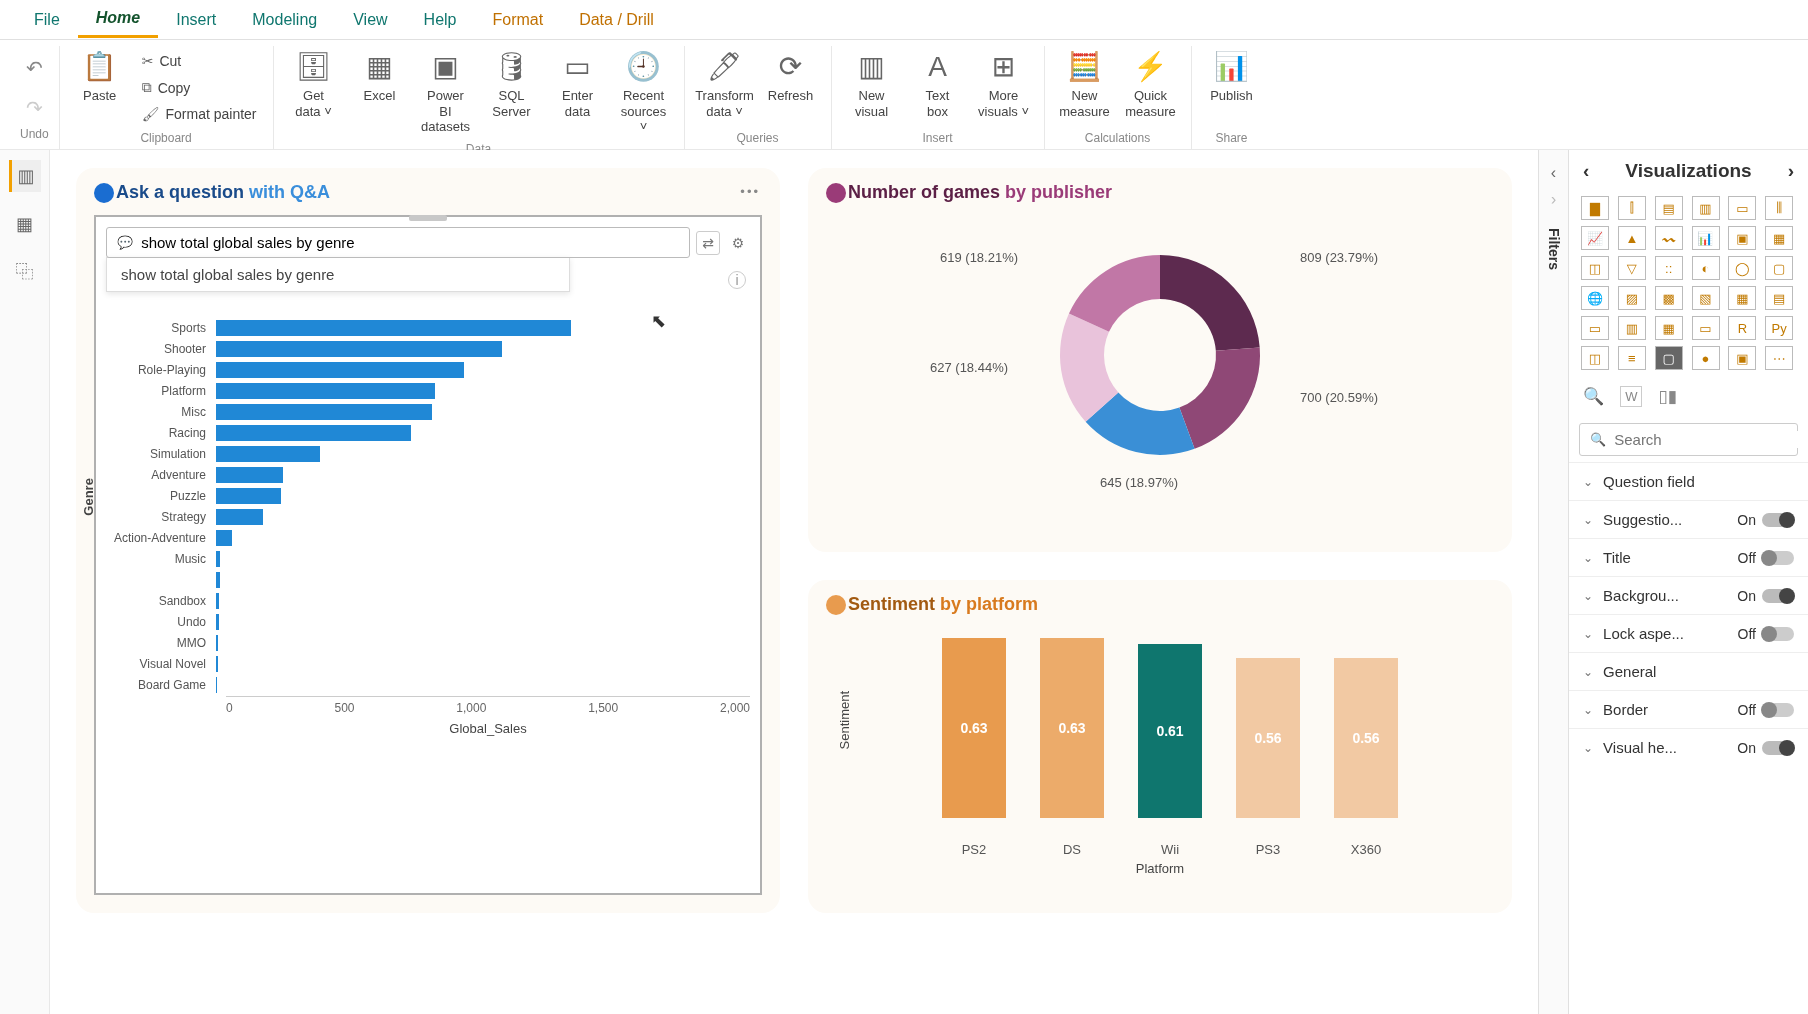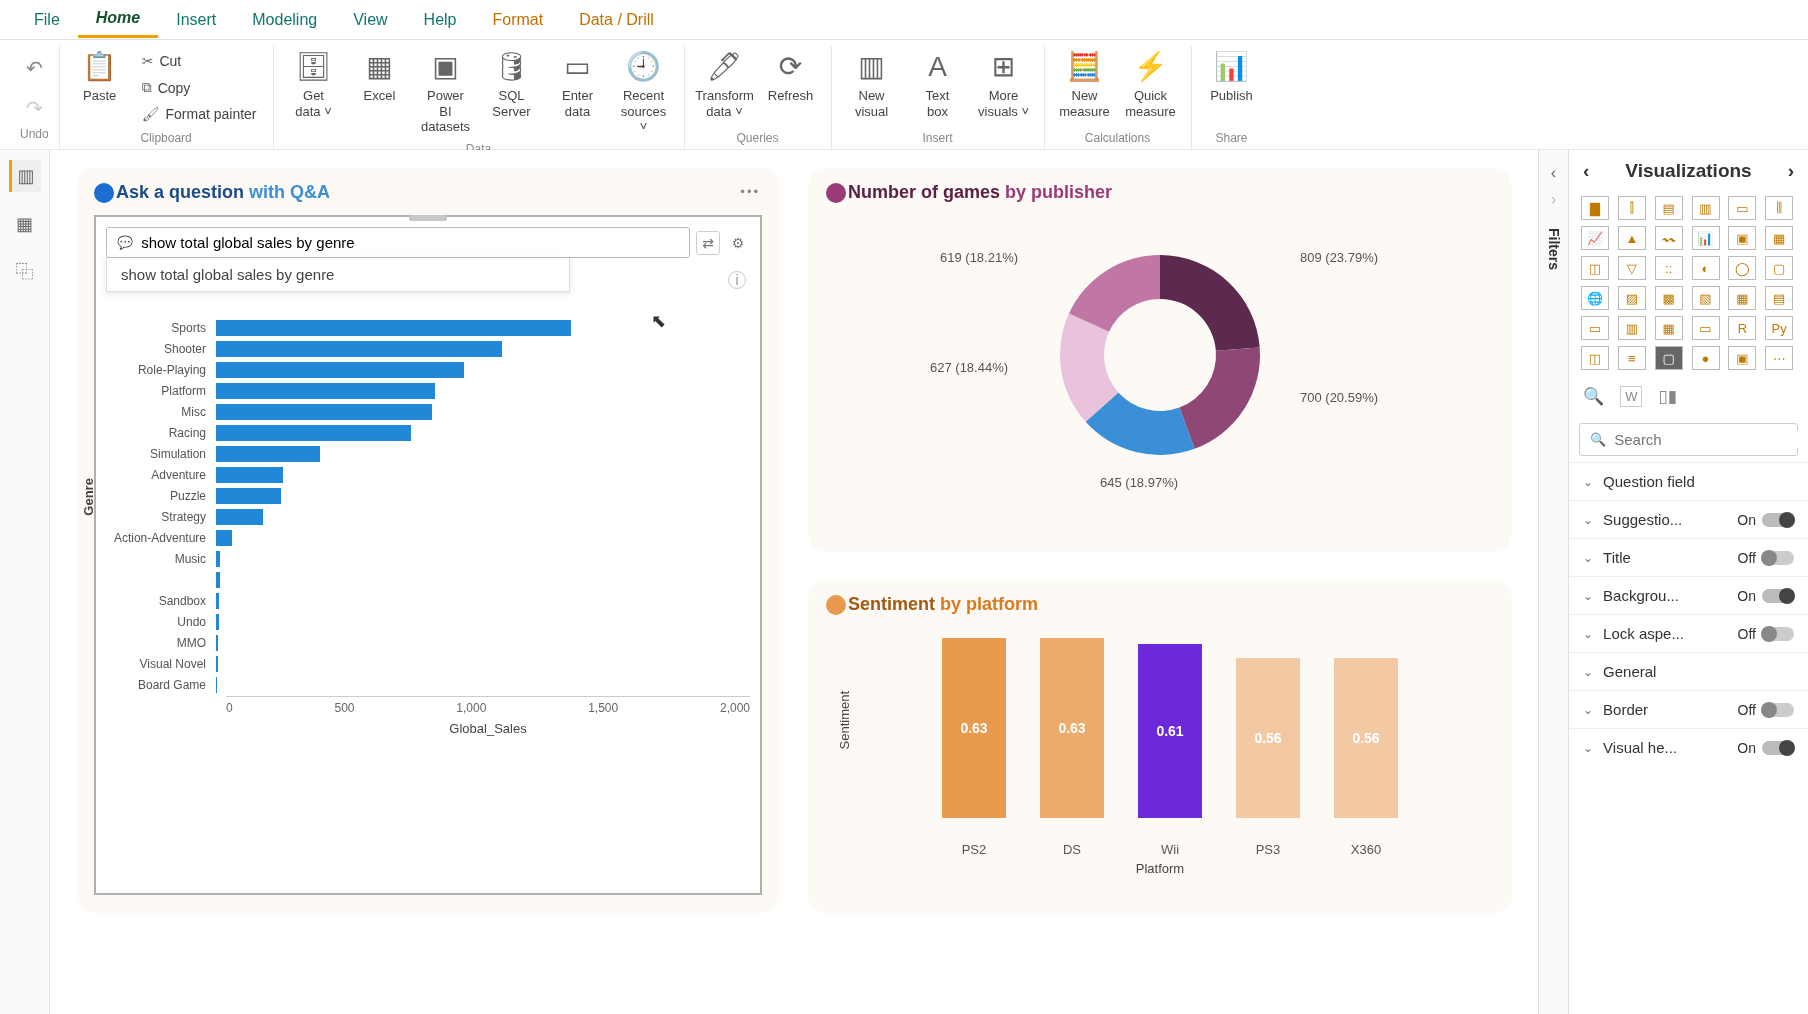--- a/index.html
+++ b/index.html
@@ -429,21 +429,21 @@
           <div class="sent-y-title">Sentiment</div>
         <div class="sent-bar-wrap">
               <div class="sent-bar" style="height: 180px; background: rgb(232, 155, 78);">0.63</div>
               <div class="sent-cat">PS2</div>
             </div>
             <div class="sent-bar-wrap">
               <div class="sent-bar" style="height: 180px; background: rgb(236, 171, 106);">0.63</div>
               <div class="sent-cat">DS</div>
             </div>
             <div class="sent-bar-wrap">
-              <div class="sent-bar" style="height: 174.286px; background: #6d28d9;">0.61</div>
+              <div class="sent-bar" style="height: 174.286px; background: #0f766e;">0.61</div>
               <div class="sent-cat">Wii</div>
             </div>
             <div class="sent-bar-wrap">
               <div class="sent-bar" style="height: 160px; background: rgb(242, 201, 163);">0.56</div>
               <div class="sent-cat">PS3</div>
             </div>
             <div class="sent-bar-wrap">
               <div class="sent-bar" style="height: 160px; background: rgb(242, 201, 163);">0.56</div>
               <div class="sent-cat">X360</div>
             </div>

